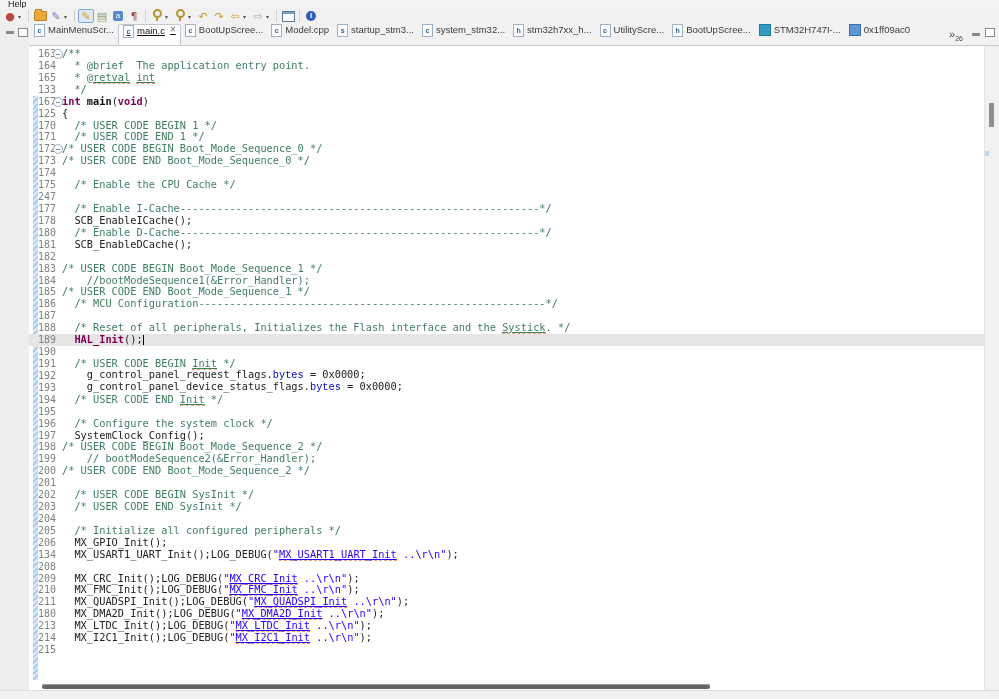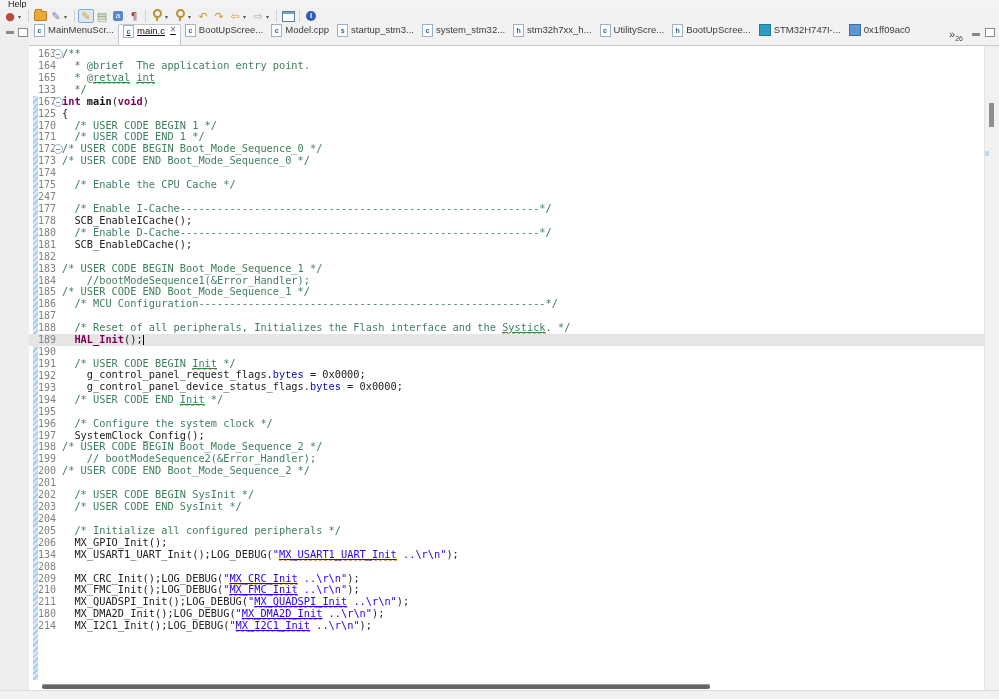--- a/index.html
+++ b/index.html
@@ -455,23 +455,33 @@
           <span class="ln">211</span>
           <span class="foldw"></span>
           <span class="codetxt"><span>  MX_QUADSPI_Init();LOG_DEBUG(</span><span class="str">"</span><span class="str u">MX_QUADSPI_Init</span><span class="str"> ..\r\n"</span><span>);</span></span>
         </div>
         <div class="row">
           <span class="ln">180</span>
           <span class="foldw"></span>
           <span class="codetxt"><span>  MX_DMA2D_Init();LOG_DEBUG(</span><span class="str">"</span><span class="str u">MX_DMA2D_Init</span><span class="str"> ..\r\n"</span><span>);</span></span>
         </div>
         <div class="row">
+          <span class="ln">213</span>
+          <span class="foldw"></span>
+          <span class="codetxt"><span>  MX_LTDC_Init();LOG_DEBUG(</span><span class="str">"</span><span class="str u">MX_LTDC_Init</span><span class="str"> ..\r\n"</span><span>);</span></span>
+        </div>
+        <div class="row">
           <span class="ln">214</span>
           <span class="foldw"></span>
           <span class="codetxt"><span>  MX_I2C1_Init();LOG_DEBUG(</span><span class="str">"</span><span class="str u">MX_I2C1_Init</span><span class="str"> ..\r\n"</span><span>);</span></span>
+        </div>
+        <div class="row">
+          <span class="ln">215</span>
+          <span class="foldw"></span>
+          <span class="codetxt"></span>
         </div>
       </div>
   </div>
 
   <div class="vscroll">
     <div class="vthumb"></div>
     <div class="vmark"></div>
   </div>
 
   <div class="hscroll">

